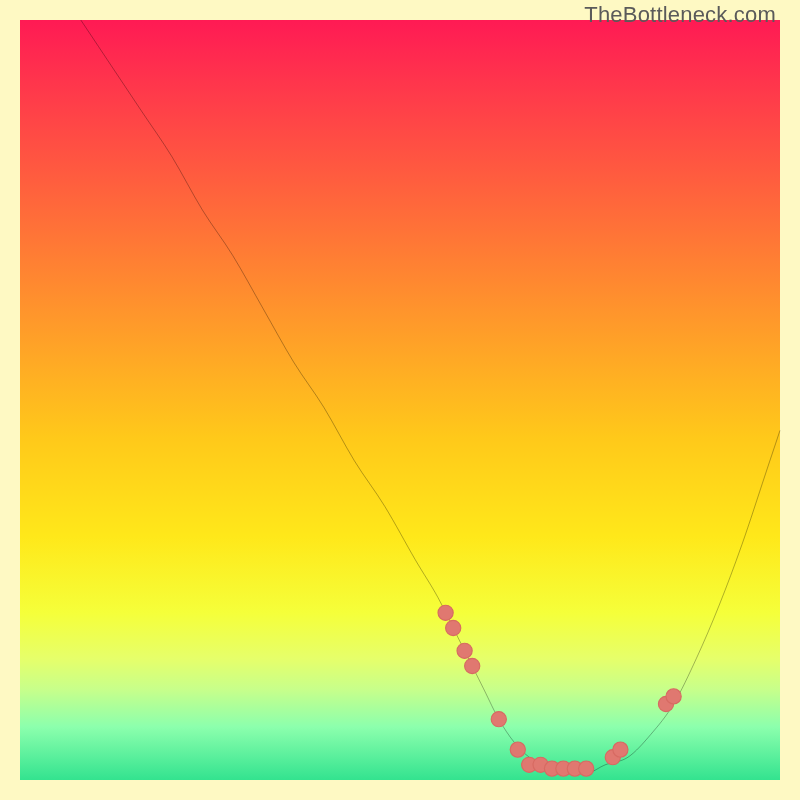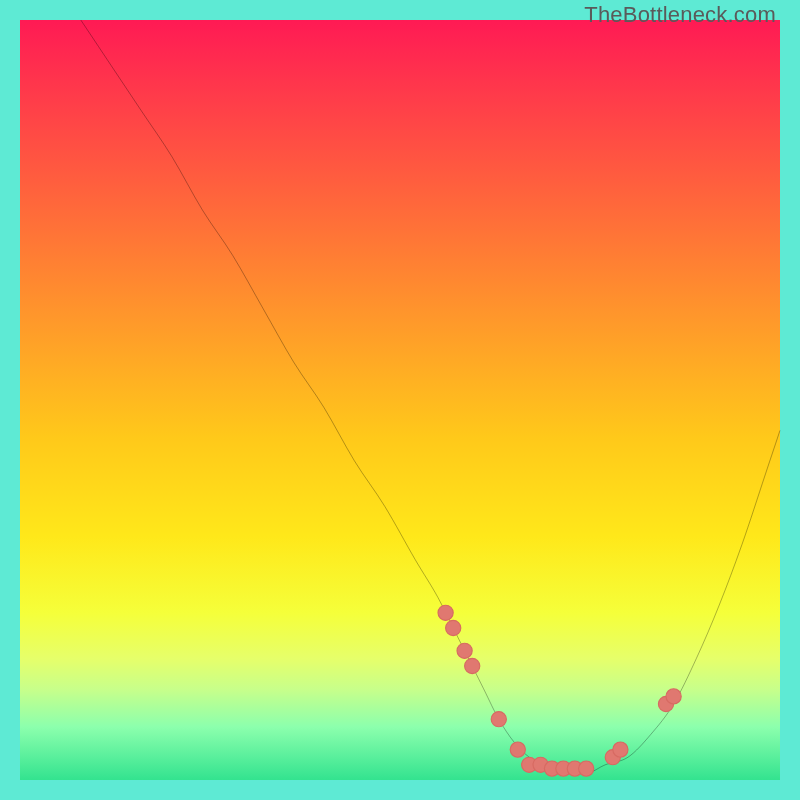--- a/index.html
+++ b/index.html
@@ -8,21 +8,21 @@
     width: 800px;
     height: 800px;
     overflow: hidden;
     font-family: Arial, Helvetica, sans-serif;
     background: #000;
   }
   .frame {
     position: relative;
     width: 800px;
     height: 800px;
-    background: #5eead4;
+    background: #fef9c3;
   }
   .plot-wrap {
     position: absolute;
     left: 20px;
     top: 20px;
     width: 760px;
     height: 760px;
     box-sizing: border-box;
   }
   .plot-bg {

